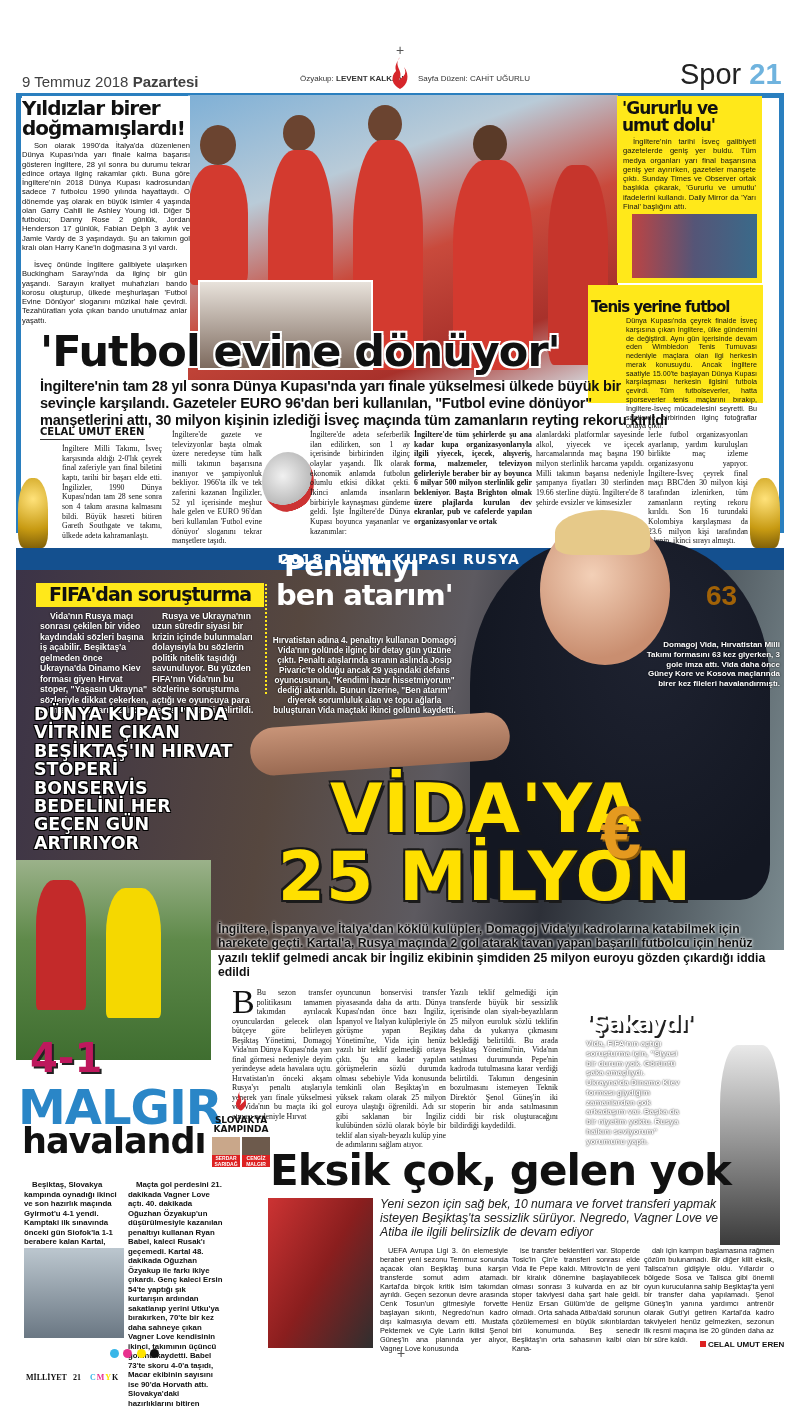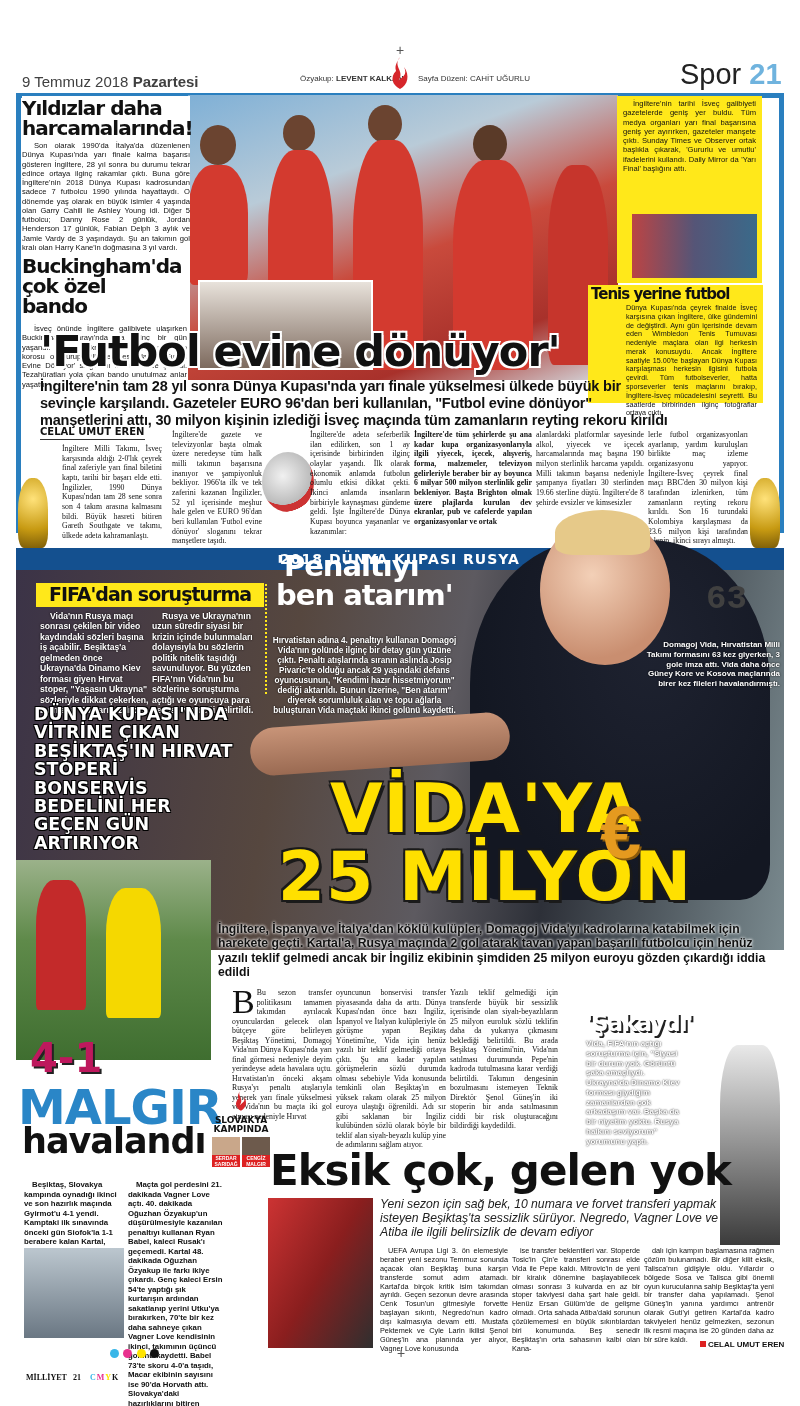--- a/index.html
+++ b/index.html
@@ -40,21 +40,21 @@
 #midphoto{left:16px;top:570px;width:768px;height:380px;background:linear-gradient(100deg,#3b3347 0%,#56473f 35%,#5d5a60 55%,#2d3038 70%,#7a8a8f 100%)}
 #vidafig{left:470px;top:540px;width:300px;height:360px;background:radial-gradient(ellipse at 60% 30%,#1e2230,#131722 70%);border-radius:40% 40% 10% 10%}
 #vidahead{left:540px;top:515px;width:130px;height:150px;border-radius:50%;background:radial-gradient(circle at 40% 40%,#f3d0b7,#c98e70 70%)}
 #vidahair{left:555px;top:510px;width:95px;height:45px;border-radius:50% 50% 20% 20%;background:#e6c989}
 #arm{left:250px;top:720px;width:260px;height:48px;border-radius:24px;background:linear-gradient(#c89478,#9a6a52);transform:rotate(-4deg)}
 #fifabox{left:36px;top:583px;width:228px;height:24px;background:#ffe81a;font-size:19px;color:#111;text-align:center;padding-top:2px}
 .wtxt{color:#fff;font-weight:bold;font-size:8.6px;line-height:1.22;text-shadow:0 0 2px #000}
 #dunyaheads{left:34px;top:705px;width:200px;color:#fff;font-size:17.5px;line-height:1.05;font-family:"DejaVu Sans",sans-serif;font-weight:bold;text-shadow:1px 1px 0 #000,-1px -1px 0 #000,1px -1px 0 #000,-1px 1px 0 #000}
 #vidaya{left:205px;top:775px;width:560px;text-align:center;font-family:"DejaVu Sans",sans-serif;font-weight:bold;color:#ffe000;font-size:68px;line-height:1;letter-spacing:1px;text-shadow:3px 3px 0 #1a1a1a,-2px -2px 0 #1a1a1a,2px -2px 0 #1a1a1a,-2px 2px 0 #1a1a1a}
 #euro{left:600px;top:790px;font-size:74px;color:#e59a1f;font-weight:bold;text-shadow:2px 2px 0 #8a5a0b}
-#big63{left:706px;top:580px;font-size:34px;color:#404040;font-family:Liberation Mono, monospace;font-weight:bold}
+#big63{left:706px;top:580px;font-size:28px;color:#a16207;font-family:Liberation Sans, sans-serif;font-weight:bold}
 
 #lowerphoto{left:16px;top:860px;width:195px;height:200px;background:linear-gradient(180deg,#9bb28a 0%,#5f8a4a 40%,#3f6e30 100%)}
 #kartal{left:18px;top:1083px;font-size:48px;color:#2a86c7;font-family:"DejaVu Sans",sans-serif;font-weight:bold;letter-spacing:-1px;line-height:1}
 #havalandi{left:22px;top:1124px;font-size:35px;color:#111;line-height:1}
 #score41{left:30px;top:1035px;font-size:40px;color:#be185d;font-family:"DejaVu Sans",sans-serif;font-weight:bold;text-shadow:2px 2px 0 #222}
 #slovakya{left:212px;top:1088px;width:58px;height:92px;text-align:center}
 #eksik{left:270px;top:1150px;font-size:42px;color:#111;white-space:nowrap}
 #eksikdeck{left:380px;top:1197px;width:355px;font-size:12.2px;font-style:italic;line-height:1.15;color:#222}
 #sakaybox{left:586px;top:1012px;width:150px}
 .sakay-head{font-size:23px;color:#fff;text-shadow:2px 2px 0 #222}
@@ -83,31 +83,31 @@
   <div class="head" style="left:95px;top:20px;width:32px;height:36px"></div>
   <div class="player" style="left:80px;top:55px;width:65px;height:200px"></div>
   <div class="head" style="left:180px;top:10px;width:34px;height:38px"></div>
   <div class="player" style="left:165px;top:45px;width:70px;height:230px"></div>
   <div class="head" style="left:285px;top:30px;width:34px;height:38px;background:#5a3a28"></div>
   <div class="player" style="left:265px;top:65px;width:80px;height:210px"></div>
   <div class="player" style="left:360px;top:70px;width:60px;height:200px;background:#c6352c"></div>
   <div style="position:absolute;left:10px;top:185px;width:175px;height:90px;background:linear-gradient(#e8e2db,#7d6a5e);border:2px solid #fff"></div>
 </div>
 <div class="abs" id="leftcol">
-  <div class="hd" style="font-size:20px;margin-top:2px">Yıldızlar daha harcamalarında!</div>
+  <div class="hd" style="font-size:20px;margin-top:2px">Yıldızlar birer doğmamışlardı!</div>
   <div class="ps" style="margin-top:3px;text-indent:12px">Son olarak 1990'da İtalya'da düzenlenen Dünya Kupası'nda yarı finale kalma başarısı gösteren İngiltere, 28 yıl sonra bu durumu tekrar edince ortaya ilginç rakamlar çıktı. Buna göre İngiltere'nin 2018 Dünya Kupası kadrosundan sadece 7 futbolcu 1990 yılında hayattaydı. O dönemde yaş olarak en büyük isimler 4 yaşında olan Garry Cahill ile Ashley Young idi. Diğer 5 futbolcu; Danny Rose 2 günlük, Jordan Henderson 17 günlük, Fabian Delph 3 aylık ve Jamie Vardy de 3 yaşındaydı. Şu an takımın gol kralı olan Harry Kane'in doğmasına 3 yıl vardı.</div>
-  <div class="hd" style="font-size:20px;margin-top:4px;width:145px">Buckingham'da çok özel bando</div>
   <div class="ps" style="margin-top:8px;width:165px;text-indent:12px">İsveç önünde İngiltere galibiyete ulaşırken Buckingham Sarayı'nda da ilginç bir gün yaşandı. Sarayın kraliyet muhafızları bando korosu oluşturup, ülkede meşhurlaşan 'Futbol Evine Dönüyor' sloganını müzikal hale çevirdi. Tezahüratları yola çıkan bando unutulmaz anlar yaşattı.</div>
 </div>
 <div class="abs" id="yellowbox">
+  <div class="hd" style="font-size:17px;padding:4px 5px 0">'Gururlu ve umut dolu'</div>
   <div class="ps" style="padding:3px 6px;text-indent:10px">İngiltere'nin tarihi İsveç galibiyeti gazetelerde geniş yer buldu. Tüm medya organları yarı final başarısına geniş yer ayırırken, gazeteler manşete çıktı. Sunday Times ve Observer ortak başlıkla çıkarak, 'Gururlu ve umutlu' ifadelerini kullandı. Daily Mirror da 'Yarı Final' başlığını attı.</div>
   <div style="position:absolute;left:15px;top:118px;width:125px;height:64px;background:linear-gradient(90deg,#b44 0%,#557 50%,#3a6a8a 100%)"></div>
 </div>
 <div class="abs" id="tenisbox">
-  <div class="hd" style="font-size:15px;padding:2px 3px 0;white-space:nowrap">Tenis yerine futbol</div>
+  <div class="hd" style="font-size:15px;padding:15px 3px 0;white-space:nowrap">Tenis yerine futbol</div>
   <div class="ps" style="padding:2px 6px 0 38px;font-size:7.2px">Dünya Kupası'nda çeyrek finalde İsveç karşısına çıkan İngiltere, ülke gündemini de değiştirdi. Aynı gün içerisinde devam eden Wimbledon Tenis Turnuvası nedeniyle maçlara olan ilgi herkesin merak konusuydu. Ancak İngiltere saatiyle 15.00'te başlayan Dünya Kupası karşılaşması herkesin ilgisini futbola çevirdi. Tüm futbolseverler, hatta sporseverler tenis maçlarını bırakıp, İngiltere-İsveç mücadelesini seyretti. Bu saatlerde birbirinden ilginç fotoğraflar ortaya çıktı.</div>
 </div>
 <div class="abs hd" id="mainhead">'Futbol evine dönüyor'</div>
 <div class="abs" id="deck">İngiltere'nin tam 28 yıl sonra Dünya Kupası'nda yarı finale yükselmesi ülkede büyük bir sevinçle karşılandı. Gazeteler EURO 96'dan beri kullanılan, "Futbol evine dönüyor" manşetlerini attı, 30 milyon kişinin izlediği İsveç maçında tüm zamanların reyting rekoru kırıldı</div>
 <div class="abs hd" id="byline" style="letter-spacing:0">CELAL UMUT EREN</div>
 <div class="abs trophy" style="left:18px;top:478px"></div>
 <div class="abs trophy" style="left:750px;top:478px"></div>
 <div class="abs col serif" style="left:62px;top:444px;width:100px">İngiltere Milli Takımı, İsveç karşısında aldığı 2-0'lık çeyrek final zaferiyle yarı final biletini kaptı, tarihi bir başarı elde etti. İngilizler, 1990 Dünya Kupası'ndan tam 28 sene sonra son 4 takım arasına kalmasını bildi. Büyük hasreti bitiren Gareth Southgate ve takımı, ülkede adeta kahramanlaştı.</div>
 <div class="abs col serif" style="left:172px;top:430px;width:90px">İngiltere'de gazete ve televizyonlar başta olmak üzere neredeyse tüm halk milli takımın başarısına inanıyor ve şampiyonluk bekliyor. 1966'ta ilk ve tek zaferini kazanan İngilizler, 52 yıl içerisinde meşhur hale gelen ve EURO 96'dan beri kullanılan 'Futbol evine dönüyor' sloganını tekrar manşetlere taşıdı.</div>
 <div class="abs" id="mascot"></div>

